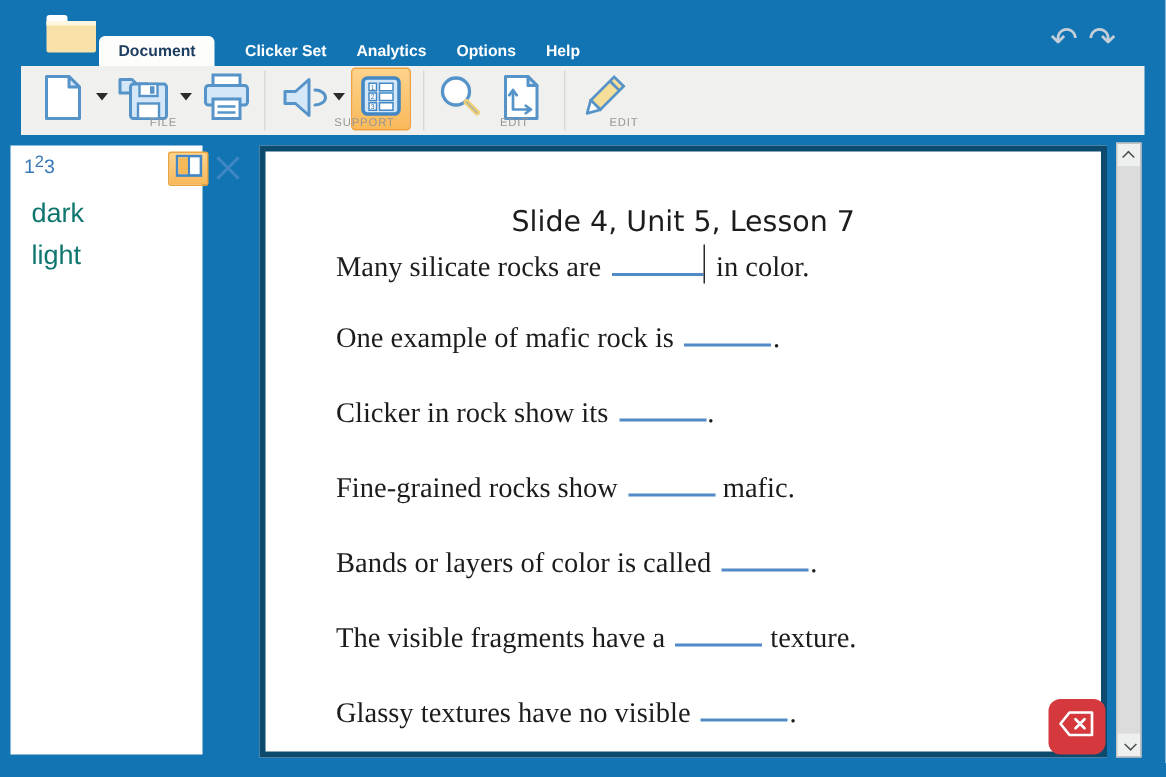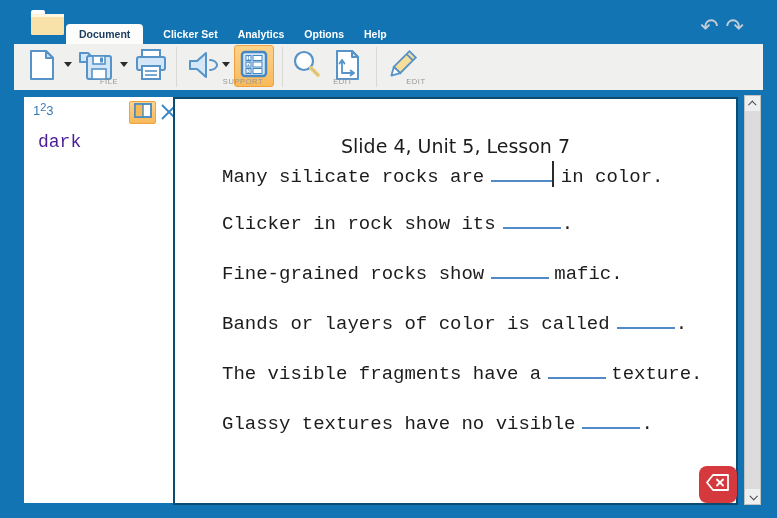--- a/index.html
+++ b/index.html
@@ -50,53 +50,53 @@
   }
   .wordlist-btn {
     position: absolute; left: 220px; top: 1px; width: 40px; height: 42px;
     background: linear-gradient(#fdd38b, #f9b95a);
     border: 1px solid #efa13d; border-radius: 3px;
     display: flex; align-items: center; justify-content: center; cursor: pointer;
   }
 
   
   .sidebar {
-    position: absolute; left: 24px; top: 97px; width: 159px; height: 406px;
+    position: absolute; left: 7px; top: 97px; width: 128px; height: 406px;
     background: #ffffff;
   }
   .sidebar-header { position: absolute; left: 0; top: 0; right: 0; height: 30px; }
   .order-label {
     position: absolute; left: 9px; top: 6px; color: #3779b7; font-size: 13px;
   }
   .order-label .sup { font-size: 11px; position: relative; top: -4px; }
   .columns-btn {
     position: absolute; left: 105px; top: 4px; width: 27px; height: 23px;
     background: linear-gradient(#fcd48e, #f8b85a);
     border: 1px solid #eca43e; border-radius: 2px;
     display: flex; align-items: center; justify-content: center; cursor: pointer;
   }
   .close-x { position: absolute; left: 134px; top: 4px; width: 22px; height: 22px; cursor: pointer; }
   .word-list { position: absolute; left: 0; top: 32px; right: 0; }
   .word-item {
-    font-family: Liberation Mono, monospace;
-    font-size: 18px; color: #4c1d95; padding: 3px 0 4px 14px; cursor: pointer;
+    font-family: Liberation Sans, sans-serif;
+    font-size: 18px; color: #0f766e; padding: 3px 0 4px 14px; cursor: pointer;
   }
 
   
   .docpanel {
     position: absolute; left: 173px; top: 97px; width: 565px; height: 408px;
-    background: #ffffff; border: 2px solid #0c4a6e; overflow: hidden;
+    background: #ffffff; border: 4px solid #0c4a6e; overflow: hidden;
   }
   .doc-inner { padding: 36px 40px 0 47px; }
   .doc-title {
     font-family: "DejaVu Sans", sans-serif; font-size: 19px; color: #1c1c1c;
     text-align: center; margin-bottom: 4px; margin-left: -7px;
   }
   .doc-line {
-    font-family: Liberation Mono, monospace; font-size: 19px; color: #1c1c1c;
+    font-family: Liberation Serif, serif; font-size: 19px; color: #1c1c1c;
     height: 24px; line-height: 24px; margin-bottom: 26px; white-space: nowrap;
   }
   .blank {
     display: inline-block; width: 58px; height: 18px;
     border-bottom: 2px solid #5289c7; margin: 0 5px 0 7px;
     vertical-align: baseline;
   }
   .doc-line.tight .blank { margin-right: 1px; }
   .doc-line.l0 .blank { width: 61px; margin-right: 0; }
   .text-cursor {
@@ -256,31 +256,35 @@
       </div>
       <div class="close-x">
         <svg width="22" height="22" viewBox="0 0 22 22">
           <line x1="4" y1="4" x2="18" y2="18" stroke="#3d88c5" stroke-width="2"></line>
           <line x1="18" y1="4" x2="4" y2="18" stroke="#3d88c5" stroke-width="2"></line>
         </svg>
       </div>
     </div>
     <div class="word-list">
       <div class="word-item">dark</div>
+      <div class="word-item">light</div>
     </div>
   </div>
 
   <div class="docpanel">
     <div class="doc-inner">
       <div class="doc-title">Slide 4, Unit 5, Lesson 7</div>
 
       <div class="doc-line l0">
         <span>Many silicate rocks are</span><span class="blank"></span><span class="text-cursor"></span><span>in color.</span>
       </div>
 
+      <div class="doc-line tight">
+        <span>One example of mafic rock is</span><span class="blank"></span><span>.</span>
+      </div>
 
       <div class="doc-line tight">
         <span>Clicker in rock show its</span><span class="blank"></span><span>.</span>
       </div>
 
       <div class="doc-line">
         <span>Fine-grained rocks show</span><span class="blank"></span><span>mafic.</span>
       </div>
 
       <div class="doc-line tight">

